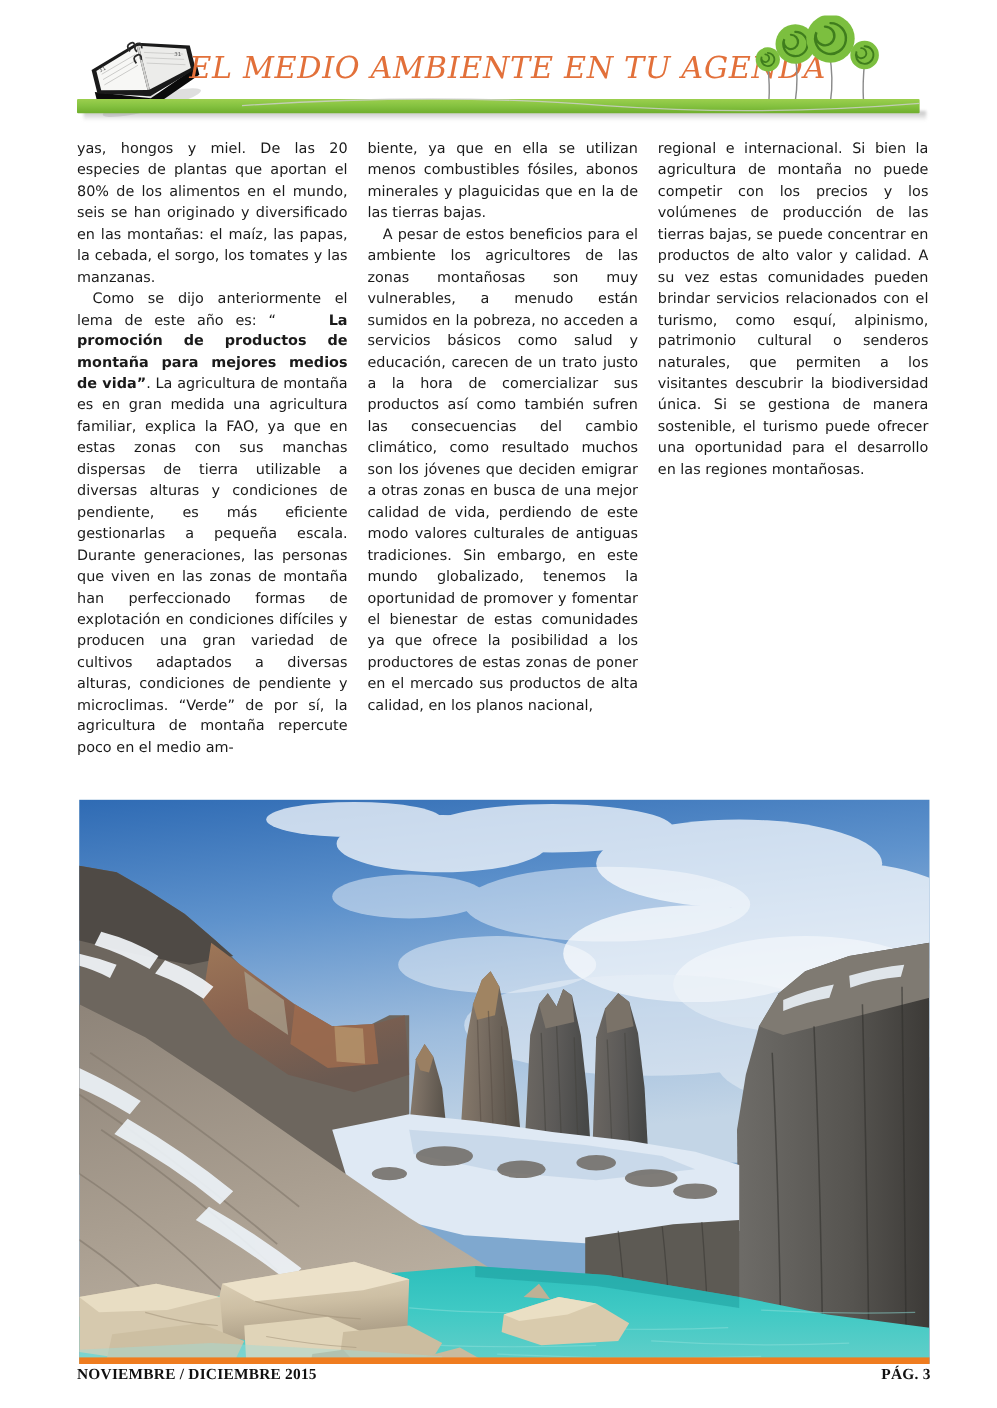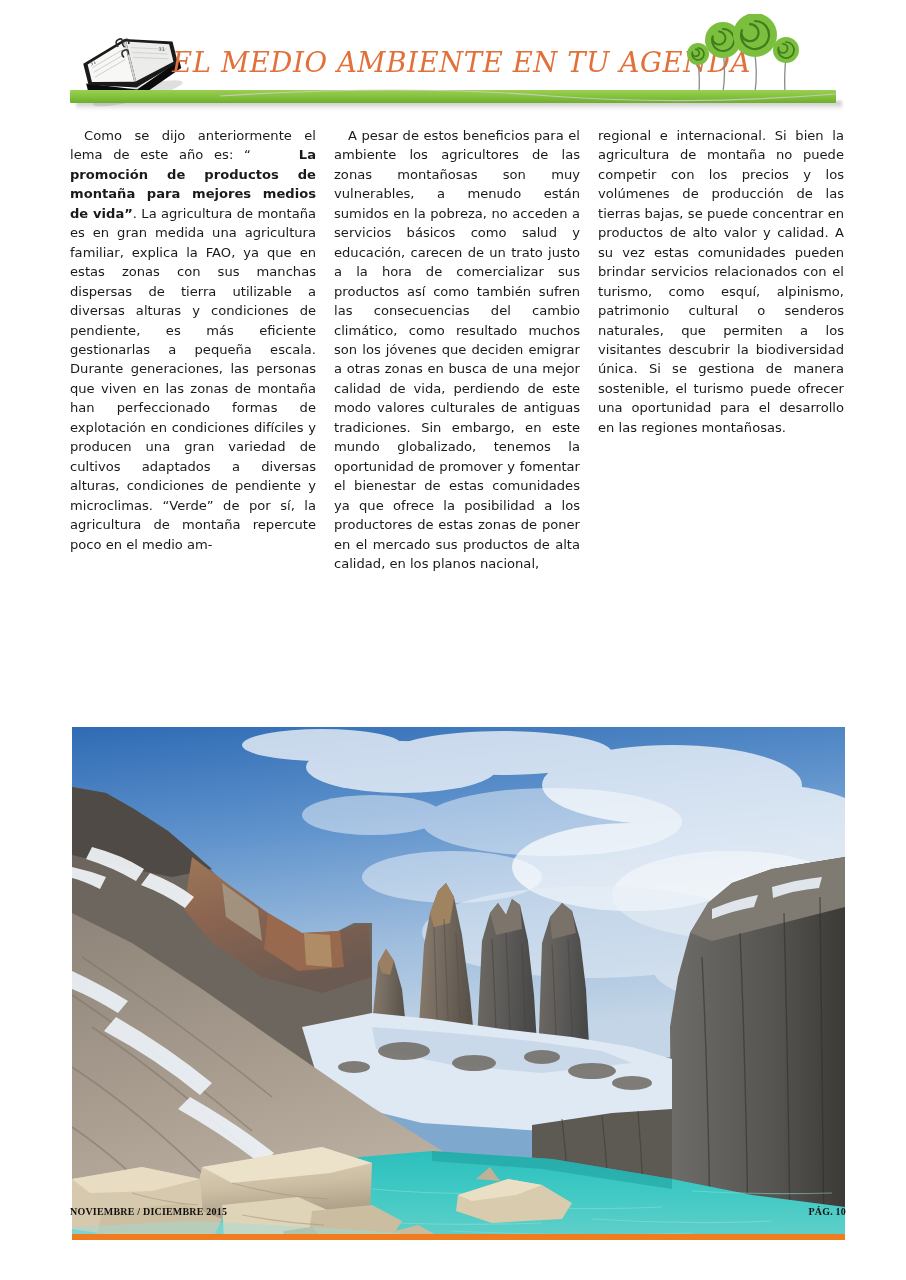--- a/index.html
+++ b/index.html
@@ -126,26 +126,26 @@
     top: 1234px;
     width: 773px;
     height: 6px;
     background: #ef7c1f;
   }
 
   
   .footer {
     position: absolute;
     left: 70px;
-    top: 1206px;
+    top: 1243px;
     width: 776px;
     height: 24px;
     font-family: "Liberation Serif", serif;
     font-weight: 700;
-    font-size: 10px;
+    font-size: 14px;
     color: #111111;
   }
   .footer-left {
     position: absolute;
     left: 0;
     top: 0;
     letter-spacing: 0.2px;
   }
   .footer-right {
     position: absolute;
@@ -235,23 +235,25 @@
 
   <div class="header-greenbar-shadow"></div>
   <div class="header-greenbar"></div>
   <svg class="header-curve" viewBox="0 0 766 26" preserveAspectRatio="none">
     <path d="M150 18 q180 -12 330 0 q140 10 286 -2" fill="none" stroke="#cfcfcf" stroke-width="1.2" opacity="0.8"></path>
   </svg>
 </div>
 
 <div class="columns">
   <div class="col">
+      <p><span>yas, hongos y miel. De las 20 especies de plantas que aportan el 80% de los alimentos en el mundo, seis se han originado y diversificado en las montañas: el maíz, las papas, la cebada, el sorgo, los tomates y las manzanas.</span></p>
       <p class="indent"><span>Como se dijo anteriormente el lema de este año es: “</span><b>La promoción de productos de montaña para mejores medios de vida”</b><span>. La agricultura de montaña es en gran medida una agricultura familiar, explica la FAO, ya que en estas zonas con sus manchas dispersas de tierra utilizable a diversas alturas y condiciones de pendiente, es más eficiente gestionarlas a pequeña escala. Durante generaciones, las personas que viven en las zonas de montaña han perfeccionado formas de explotación en condiciones difíciles y producen una gran variedad de cultivos adaptados a diversas alturas, condiciones de pendiente y microclimas. “Verde” de por sí, la agricultura de montaña repercute poco en el medio am-</span></p>
     </div>
   <div class="col">
+      <p><span>biente, ya que en ella se utilizan menos combustibles fósiles, abonos minerales y plaguicidas que en la de las tierras bajas.</span></p>
       <p class="indent"><span>A pesar de estos beneficios para el ambiente los agricultores de las zonas montañosas son muy vulnerables, a menudo están sumidos en la pobreza, no acceden a servicios básicos como salud y educación, carecen de un trato justo a la hora de comercializar sus productos así como también sufren las consecuencias del cambio climático, como resultado muchos son los jóvenes que deciden emigrar a otras zonas en busca de una mejor calidad de vida, perdiendo de este modo valores culturales de antiguas tradiciones. Sin embargo, en este mundo globalizado, tenemos la oportunidad de promover y fomentar el bienestar de estas comunidades ya que ofrece la posibilidad a los productores de estas zonas de poner en el mercado sus productos de alta calidad, en los planos nacional,</span></p>
     </div>
   <div class="col">
       <p><span>regional e internacional. Si bien la agricultura de montaña no puede competir con los precios y los volúmenes de producción de las tierras bajas, se puede concentrar en productos de alto valor y calidad. A su vez estas comunidades pueden brindar servicios relacionados con el turismo, como esquí, alpinismo, patrimonio cultural o senderos naturales, que permiten a los visitantes descubrir la biodiversidad única. Si se gestiona de manera sostenible, el turismo puede ofrecer una oportunidad para el desarrollo en las regiones montañosas.</span></p>
     </div>
 </div>
 
 <div class="photo">
   <svg width="773" height="513" viewBox="0 0 773 513">
     <defs>
@@ -444,14 +446,14 @@
     </g>
 
     <path d="M0 500 L120 494 L240 500 L330 506 L330 513 L0 513 Z" fill="#9fdcd6" opacity="0.45"></path>
   </svg>
 </div>
 
 <div class="photo-orangebar" style="background: rgb(239, 124, 31);"></div>
 
 <div class="footer">
   <span class="footer-left">NOVIEMBRE / DICIEMBRE 2015</span>
-  <span class="footer-right">PÁG. 10</span>
+  <span class="footer-right">PÁG. 3</span>
 </div>
 
 </body></html>

